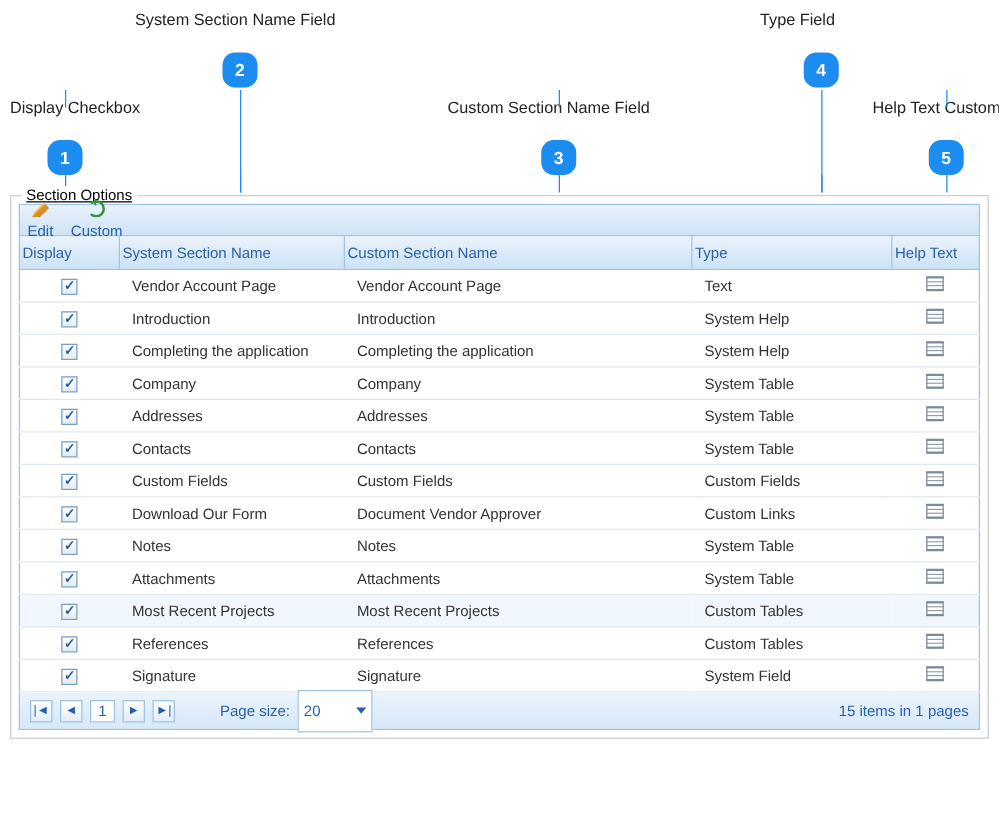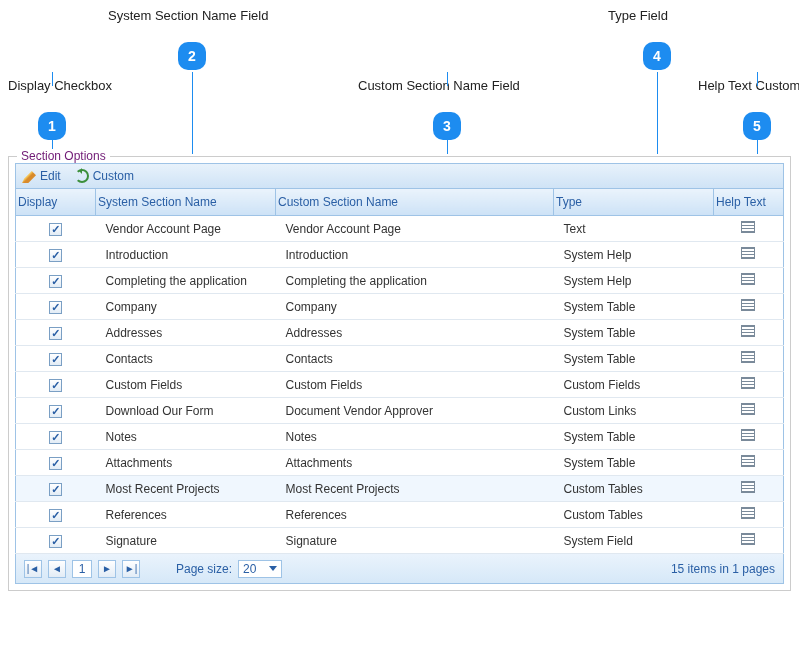--- a/index.html
+++ b/index.html
@@ -7,24 +7,24 @@
 
 
 .callout-row { position: relative; height: 30px; }
 .callout-label { position: absolute; font-size: 13px; color: #222; white-space: nowrap; }
 .badge-row { position: relative; height: 40px; }
 .badge { position: absolute; width: 28px; height: 28px; background: #1d8cf0; border-radius: 10px; color: #fff; font-weight: bold; font-size: 14px; display: flex; align-items: center; justify-content: center; top: 4px; }
 .lead-line { position: absolute; width: 1px; background: #1d8cf0; top: 0; }
 .lead-row { position: relative; height: 50px; }
 
 .fieldset { border: 1px solid #ccc; padding: 6px; position: relative; margin-top: 2px; }
-.fieldset-legend { position: absolute; top: -8px; left: 8px; background: #fff; padding: 0 4px; font-size: 12px; color: #701a75; }
+.fieldset-legend { position: absolute; top: -8px; left: 8px; background: #fff; padding: 0 4px; font-size: 12px; color: #000000; text-decoration: underline; }
 
 .toolbar { background: linear-gradient(#e8f2fb, #cfe3f6); border: 1px solid #9ec3e6; height: 26px; display: flex; align-items: center; padding: 0 6px; gap: 14px; }
-.tool-btn { display: flex; align-items: center; gap: 4px; color: #2a5fa5; cursor: pointer; font-size: 12px; }
+.tool-btn { display: flex; align-items: center; gap: 4px; color: #2a5fa5; cursor: pointer; font-size: 12px; flex-direction: column; }
 
 .pencil-icon { width: 14px; height: 14px; display: inline-block; background: linear-gradient(135deg, #f6c95b 45%, #d98b2b 55%); clip-path: polygon(0 100%, 15% 70%, 70% 15%, 100% 45%, 45% 100%); }
 .refresh-icon { width: 14px; height: 14px; display: inline-block; border: 2px solid #3b8f3b; border-radius: 50%; border-left-color: transparent; position: relative; }
 .refresh-icon::after { content: ''; position: absolute; top: -3px; left: -1px; border: 3px solid transparent; border-right-color: #3b8f3b; }
 
 table.grid { width: 100%; border-collapse: collapse; border: 1px solid #9ec3e6; border-top: none; table-layout: fixed; }
 table.grid th { background: linear-gradient(#eaf3fc, #cde2f6); color: #2a5fa5; font-weight: normal; text-align: left; padding: 6px 2px; border-right: 1px solid #9ec3e6; border-bottom: 1px solid #9ec3e6; font-size: 12px; }
 table.grid td { padding: 5px 10px; border-bottom: 1px solid #e0e8f0; font-size: 12px; color: #333; background: #fff; }
 table.grid tr.alt td { background: #f0f7fe; }
 table.grid td.center { text-align: center; }
@@ -36,21 +36,21 @@
 
 .chk { width: 13px; height: 13px; border: 1px solid #7a9fc4; background: linear-gradient(#fff, #e2ecf6); display: inline-flex; align-items: center; justify-content: center; position: relative; }
 .chk::after { content: '✓'; color: #2a5fa5; font-size: 11px; font-weight: bold; line-height: 1; }
 
 .help-icon { width: 14px; height: 12px; display: inline-block; border: 1px solid #7a8a9a; background: repeating-linear-gradient(#7a8a9a, #7a8a9a 1px, #fff 1px, #fff 3px); }
 
 .pager { background: linear-gradient(#eaf3fc, #d6e8f8); border: 1px solid #9ec3e6; border-top: none; height: 30px; display: flex; align-items: center; padding: 0 8px; gap: 6px; color: #2a5fa5; font-size: 12px; }
 .pager .spacer { flex: 1; }
 .pg-btn { width: 18px; height: 18px; border: 1px solid #9ec3e6; background: linear-gradient(#fff, #e2ecf6); display: inline-flex; align-items: center; justify-content: center; color: #2a5fa5; font-size: 10px; cursor: pointer; }
 .pg-cur { width: 20px; height: 18px; border: 1px solid #9ec3e6; background: #fff; display: inline-flex; align-items: center; justify-content: center; color: #2a5fa5; }
-.pg-size { width: 44px; height: 18px; border: 1px solid #9ec3e6; background: #fff; display: inline-flex; align-items: center; padding: 0 4px; justify-content: space-between; cursor: pointer; }
+.pg-size { width: 60px; height: 18px; border: 1px solid #9ec3e6; background: #fff; display: inline-flex; align-items: center; padding: 16px 4px; justify-content: space-between; cursor: pointer; }
 .tri-down { width: 0; height: 0; border-left: 4px solid transparent; border-right: 4px solid transparent; border-top: 5px solid #2a5fa5; display: inline-block; }
 </style>
 </head>
 <body>
 
 <div class="callout-row">
   <span class="callout-label" style="left:100px;">System Section Name Field</span>
   <span class="callout-label" style="left:600px;">Type Field</span>
 </div>
 <div class="badge-row">

